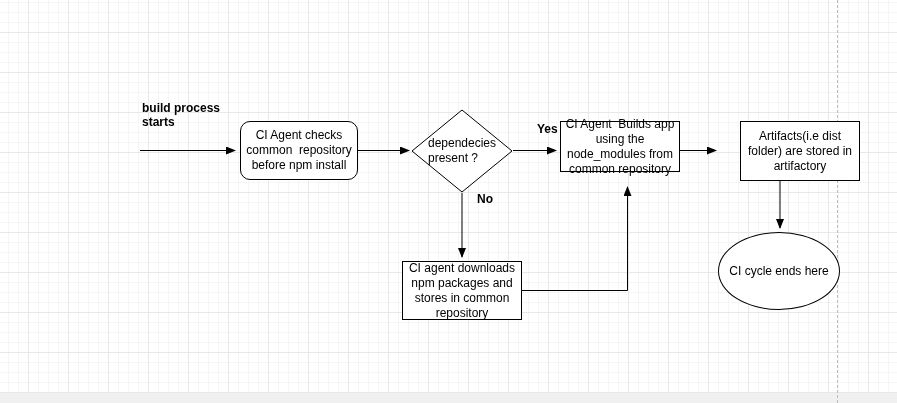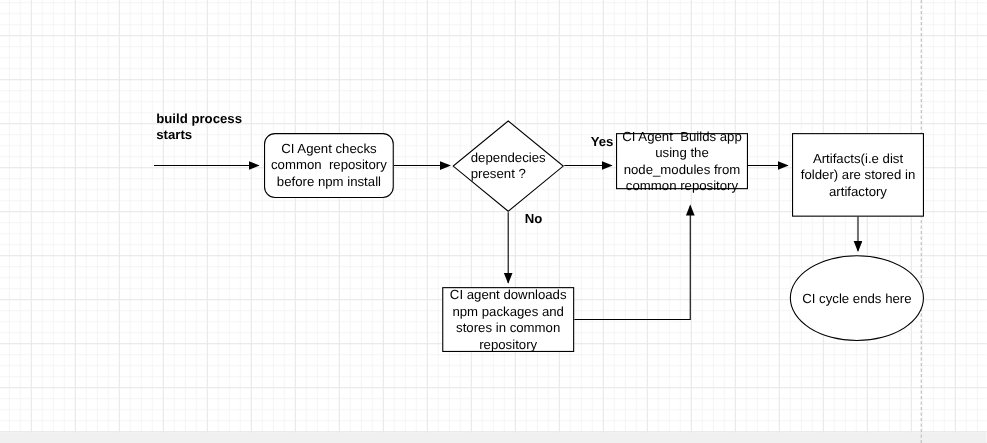--- a/index.html
+++ b/index.html
@@ -125,21 +125,21 @@
 present ?</div>
   </div>
 
   <div class="node" style="left:560px; top:121px; width:120px; height:51px;">
     <span>CI Agent  Builds app
 using the
 node_modules from
 common repository</span>
   </div>
 
-  <div class="node" style="left:720px; top:121px; width:120px; height:76px;">
+  <div class="node" style="left:740px; top:121px; width:120px; height:60px;">
     <span>Artifacts(i.e dist
 folder) are stored in
 artifactory</span>
   </div>
 
   <div class="node ellipse" style="left:718px; top:232px; width:122px; height:78px;">
     <span>CI cycle ends here</span>
   </div>
 
   <div class="node" style="left:402px; top:261px; width:120px; height:59px;">

